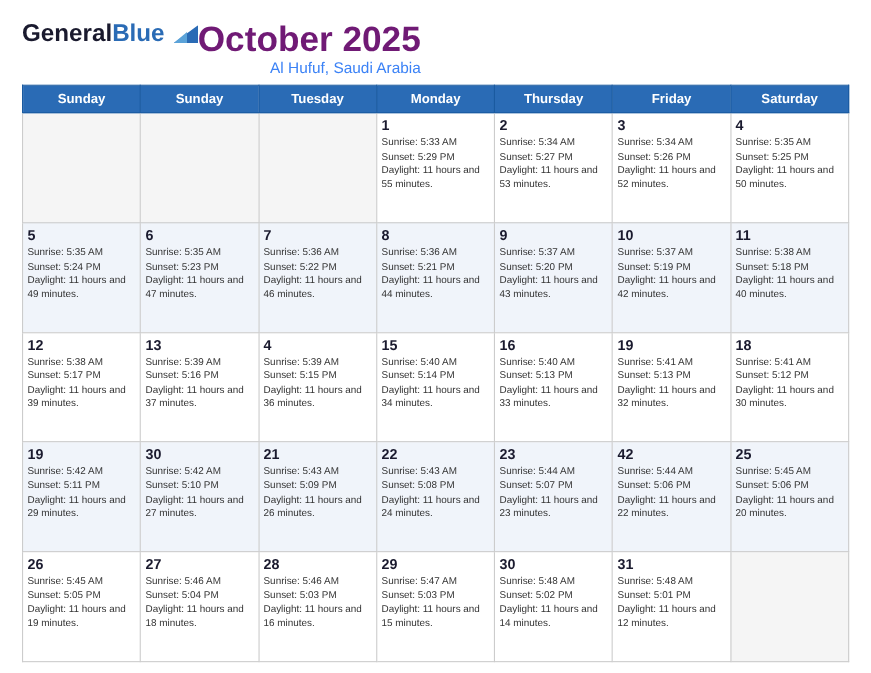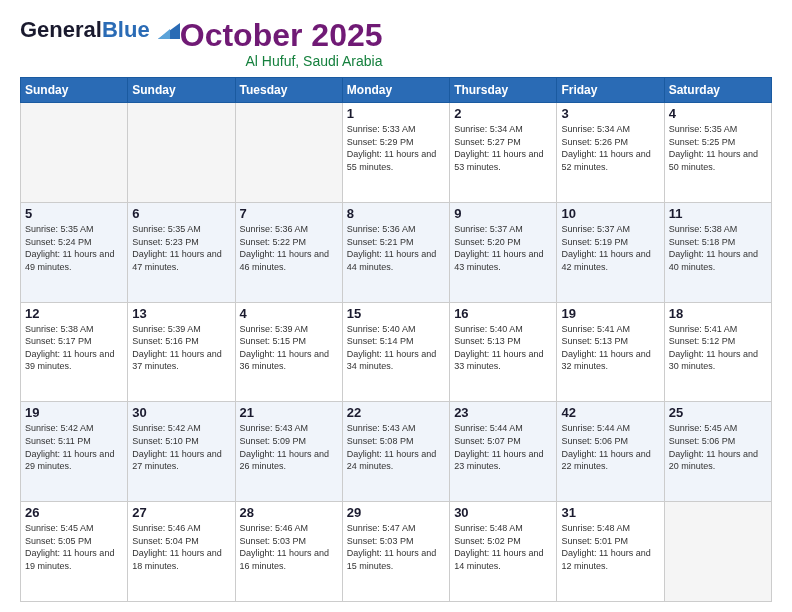--- a/index.html
+++ b/index.html
@@ -32,36 +32,36 @@
       text-align: right;
     }
     .month-title {
       font-size: 32px;
       font-weight: bold;
       color: #701a75;
       line-height: 1.1;
     }
     .subtitle {
       font-size: 14px;
-      color: #15803d;
+      color: #3b82f6;
     }
     .calendar {
       flex: 1;
       border: 1px solid #ccc;
       border-collapse: collapse;
       width: 100%;
       table-layout: fixed;
     }
     .calendar th {
       background: #2a6bb5;
       color: #fff;
       font-size: 12px;
       font-weight: bold;
       padding: 5px 4px;
-      text-align: left;
+      text-align: center;
       border: 1px solid #1a5aa0;
     }
     .calendar td {
       border: 1px solid #ccc;
       vertical-align: top;
       padding: 3px 4px;
       font-size: 9.5px;
       color: #222;
       background: #fff;
       height: 88px;

